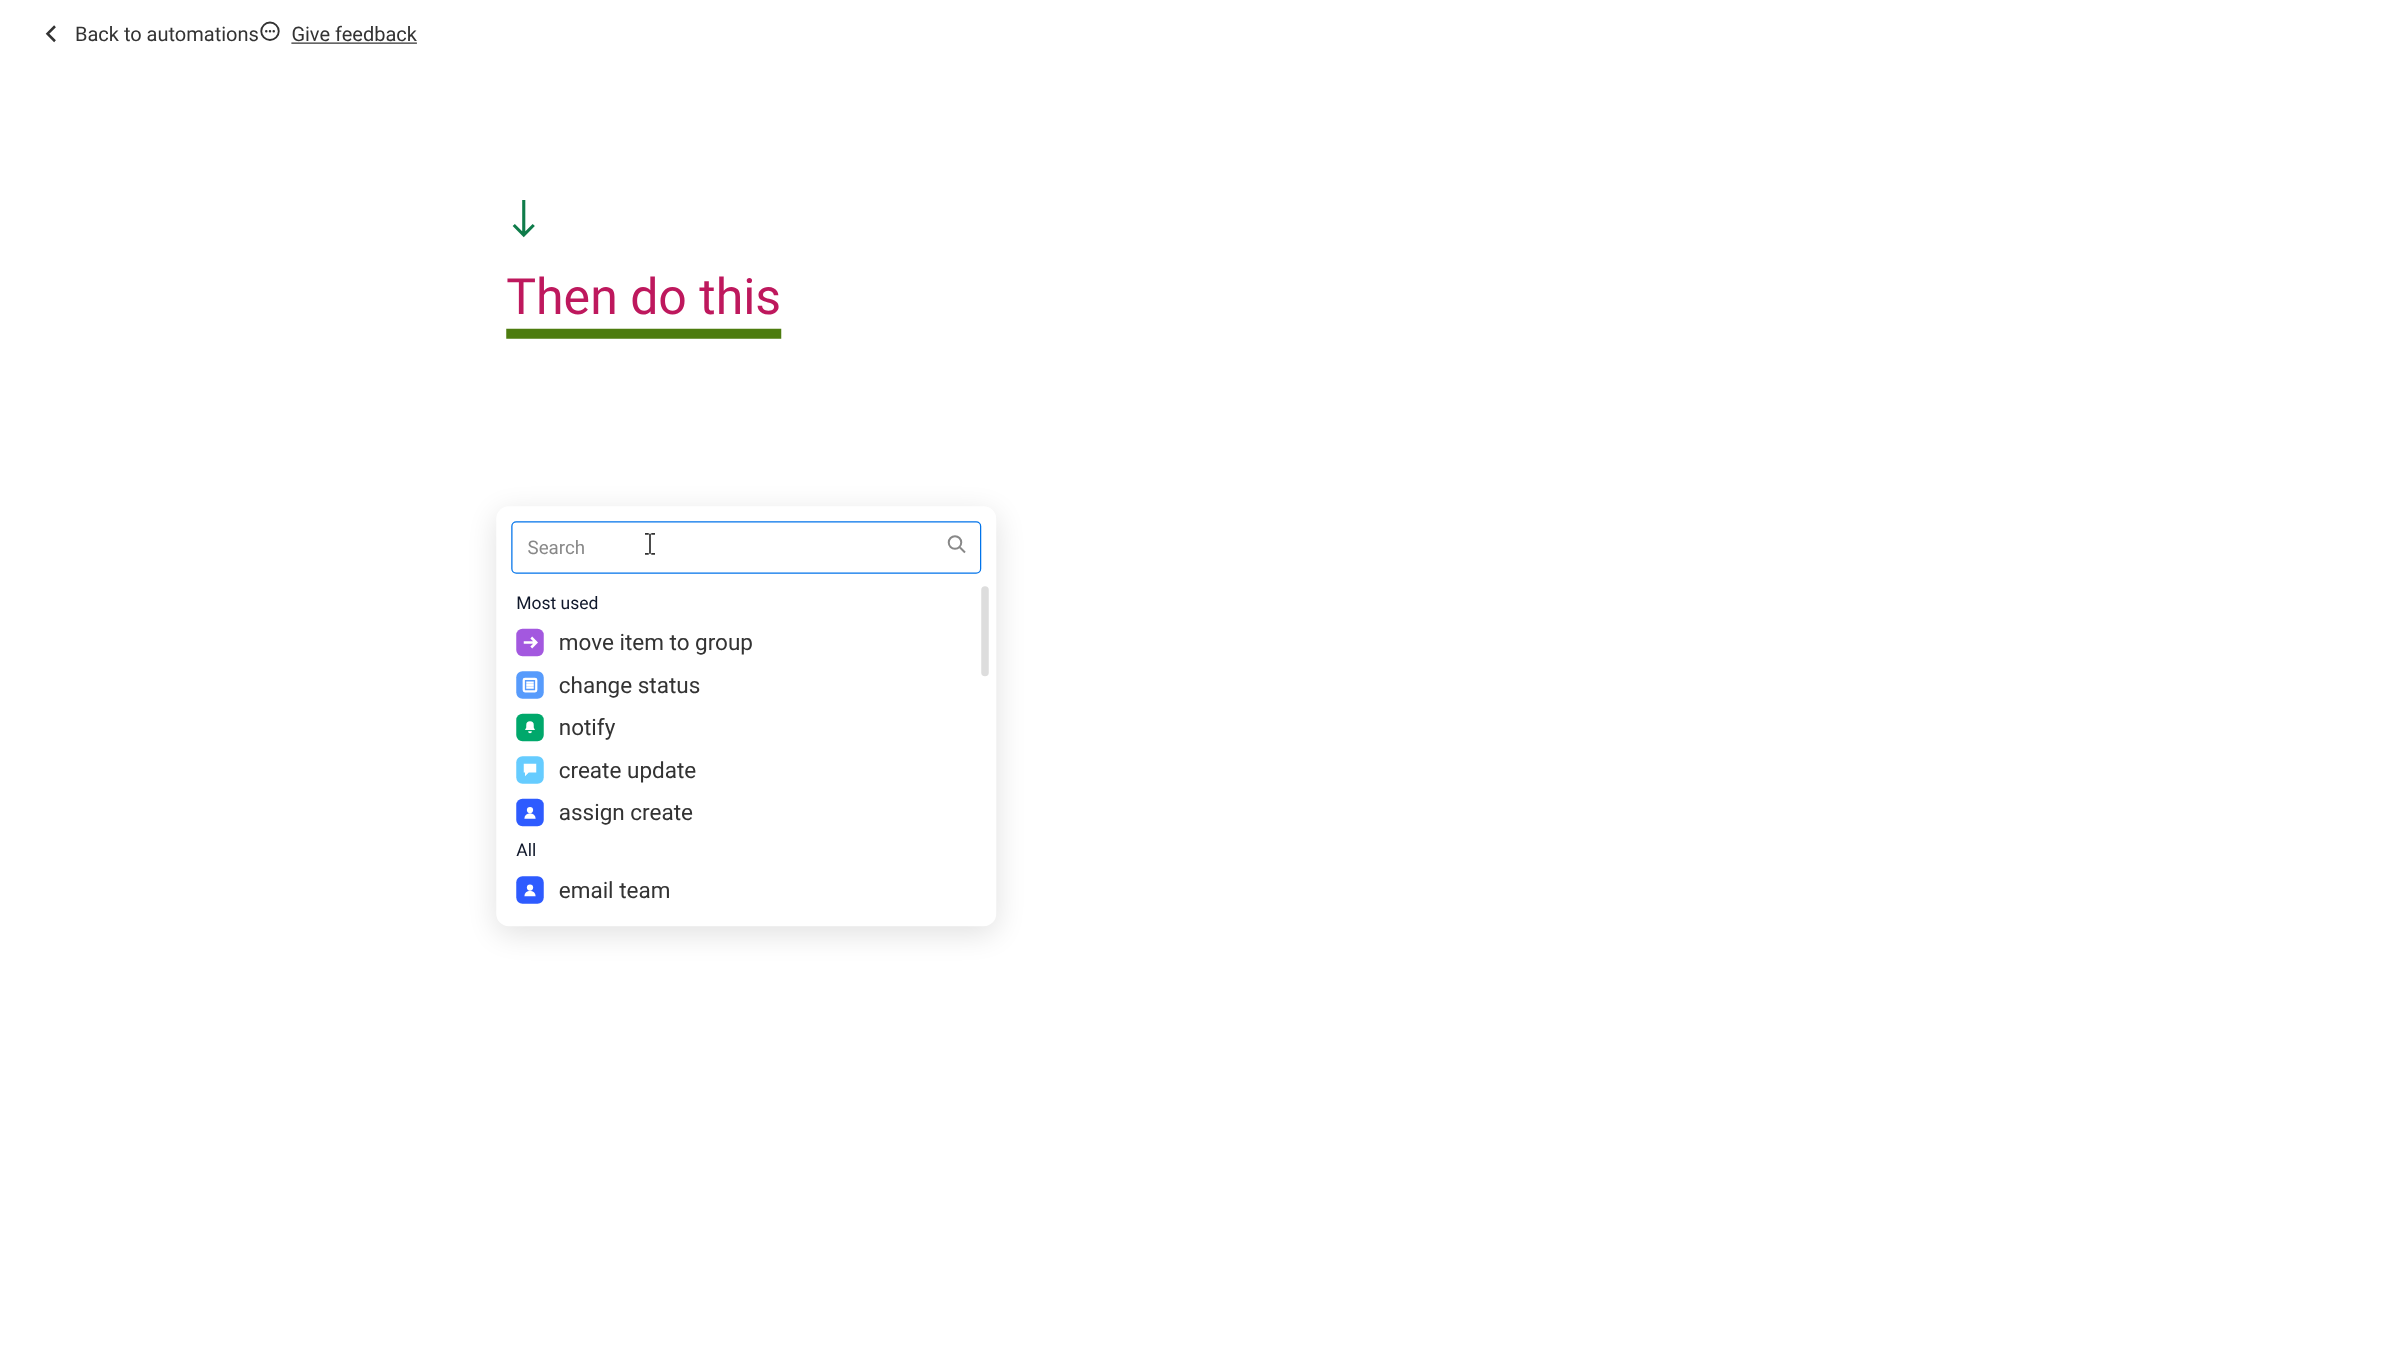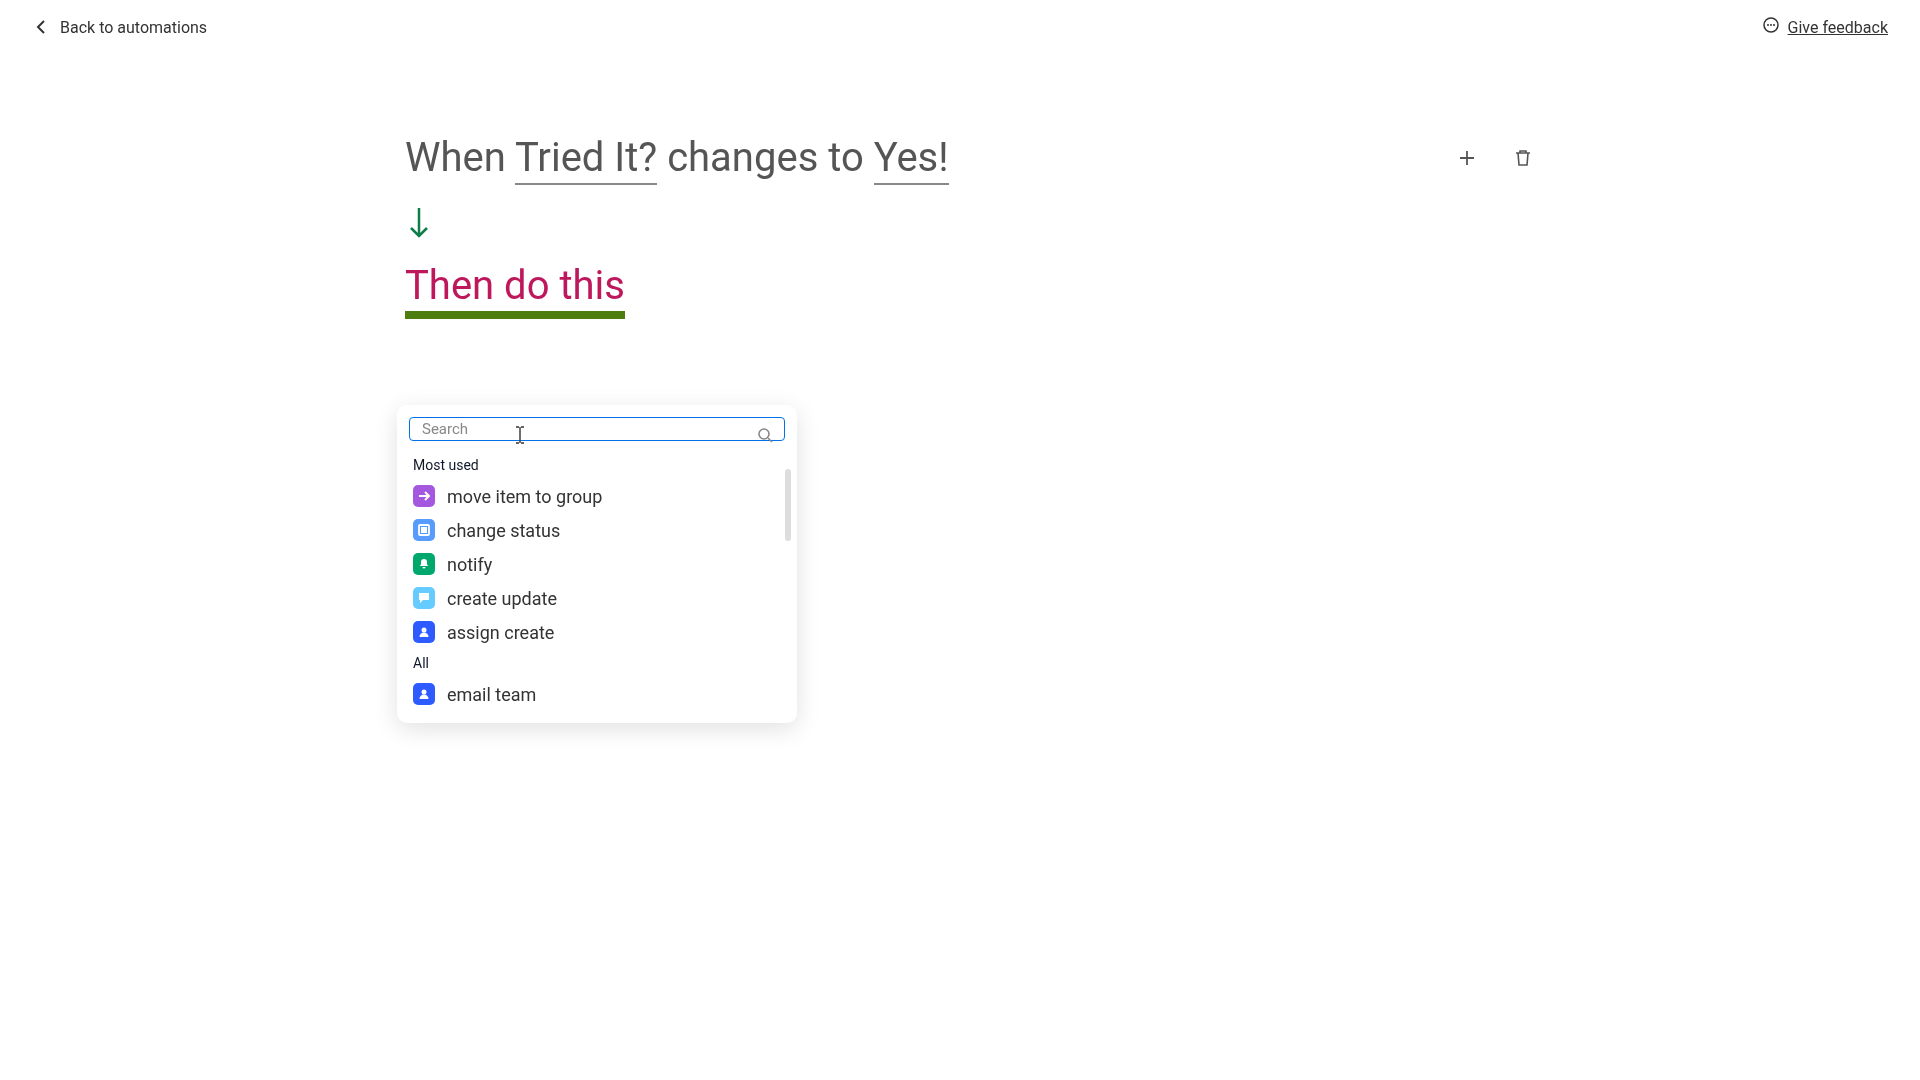--- a/index.html
+++ b/index.html
@@ -9,21 +9,20 @@
       font-family: -apple-system, BlinkMacSystemFont, 'Segoe UI', Roboto, Arial, sans-serif;
     }
     body {
       background: #ffffff;
       width: 1920px;
       height: 1080px;
       position: relative;
     }
     .top-bar {
       display: flex;
-      justify-content: space-between;
       align-items: center;
       padding: 16px 32px;
     }
     .back-link {
       display: flex;
       align-items: center;
       gap: 8px;
       cursor: pointer;
       color: #333;
     }
@@ -100,21 +99,21 @@
       border-radius: 10px;
       box-shadow: 0 6px 24px rgba(0,0,0,0.12);
       padding: 12px 0;
     }
     .search-wrapper {
       padding: 0 12px 10px 12px;
       position: relative;
     }
     .search-input {
       width: 100%;
-      height: 24px;
+      height: 42px;
       border: 1px solid #0073ea;
       border-radius: 4px;
       padding: 0 36px 0 12px;
       font-size: 15px;
       color: #555;
       outline: none;
     }
     .search-input::placeholder {
       color: #888;
     }
@@ -194,37 +193,20 @@
       <svg width="18" height="18" viewBox="0 0 18 18" fill="none" stroke="currentColor" stroke-width="1.5">
           <circle cx="9" cy="9" r="7"></circle>
           <path d="M6 9h0M9 9h0M12 9h0" stroke-linecap="round" stroke-width="2"></path>
         </svg>
     </span>
     <span>Give feedback</span>
   </div>
 </div>
 
 <div class="main-content">
-  <div class="trigger-row">
-    <div class="trigger-text">
-      <span>When </span><span class="underlined">Tried It?</span><span> changes to </span><span class="underlined">Yes!</span>
-    </div>
-    <div class="action-buttons">
-      <div class="icon-btn">
-        <svg width="20" height="20" viewBox="0 0 20 20" fill="none" stroke="currentColor" stroke-width="1.8">
-            <path d="M10 3v14M3 10h14"></path>
-          </svg>
-      </div>
-      <div class="icon-btn">
-        <svg width="18" height="20" viewBox="0 0 18 20" fill="none" stroke="currentColor" stroke-width="1.6">
-            <path d="M2 5h14M6 5V3h6v2M4 5l1 12h8l1-12"></path>
-          </svg>
-      </div>
-    </div>
-  </div>
 
   <div class="arrow-down-container">
     <svg class="arrow-down" width="28" height="36" viewBox="0 0 28 36" fill="none" stroke="currentColor" stroke-width="2.5">
         <path d="M14 2v28M6 22l8 8 8-8"></path>
       </svg>
   </div>
 
   <div>
     <span class="then-text">Then do this</span>
   </div>

